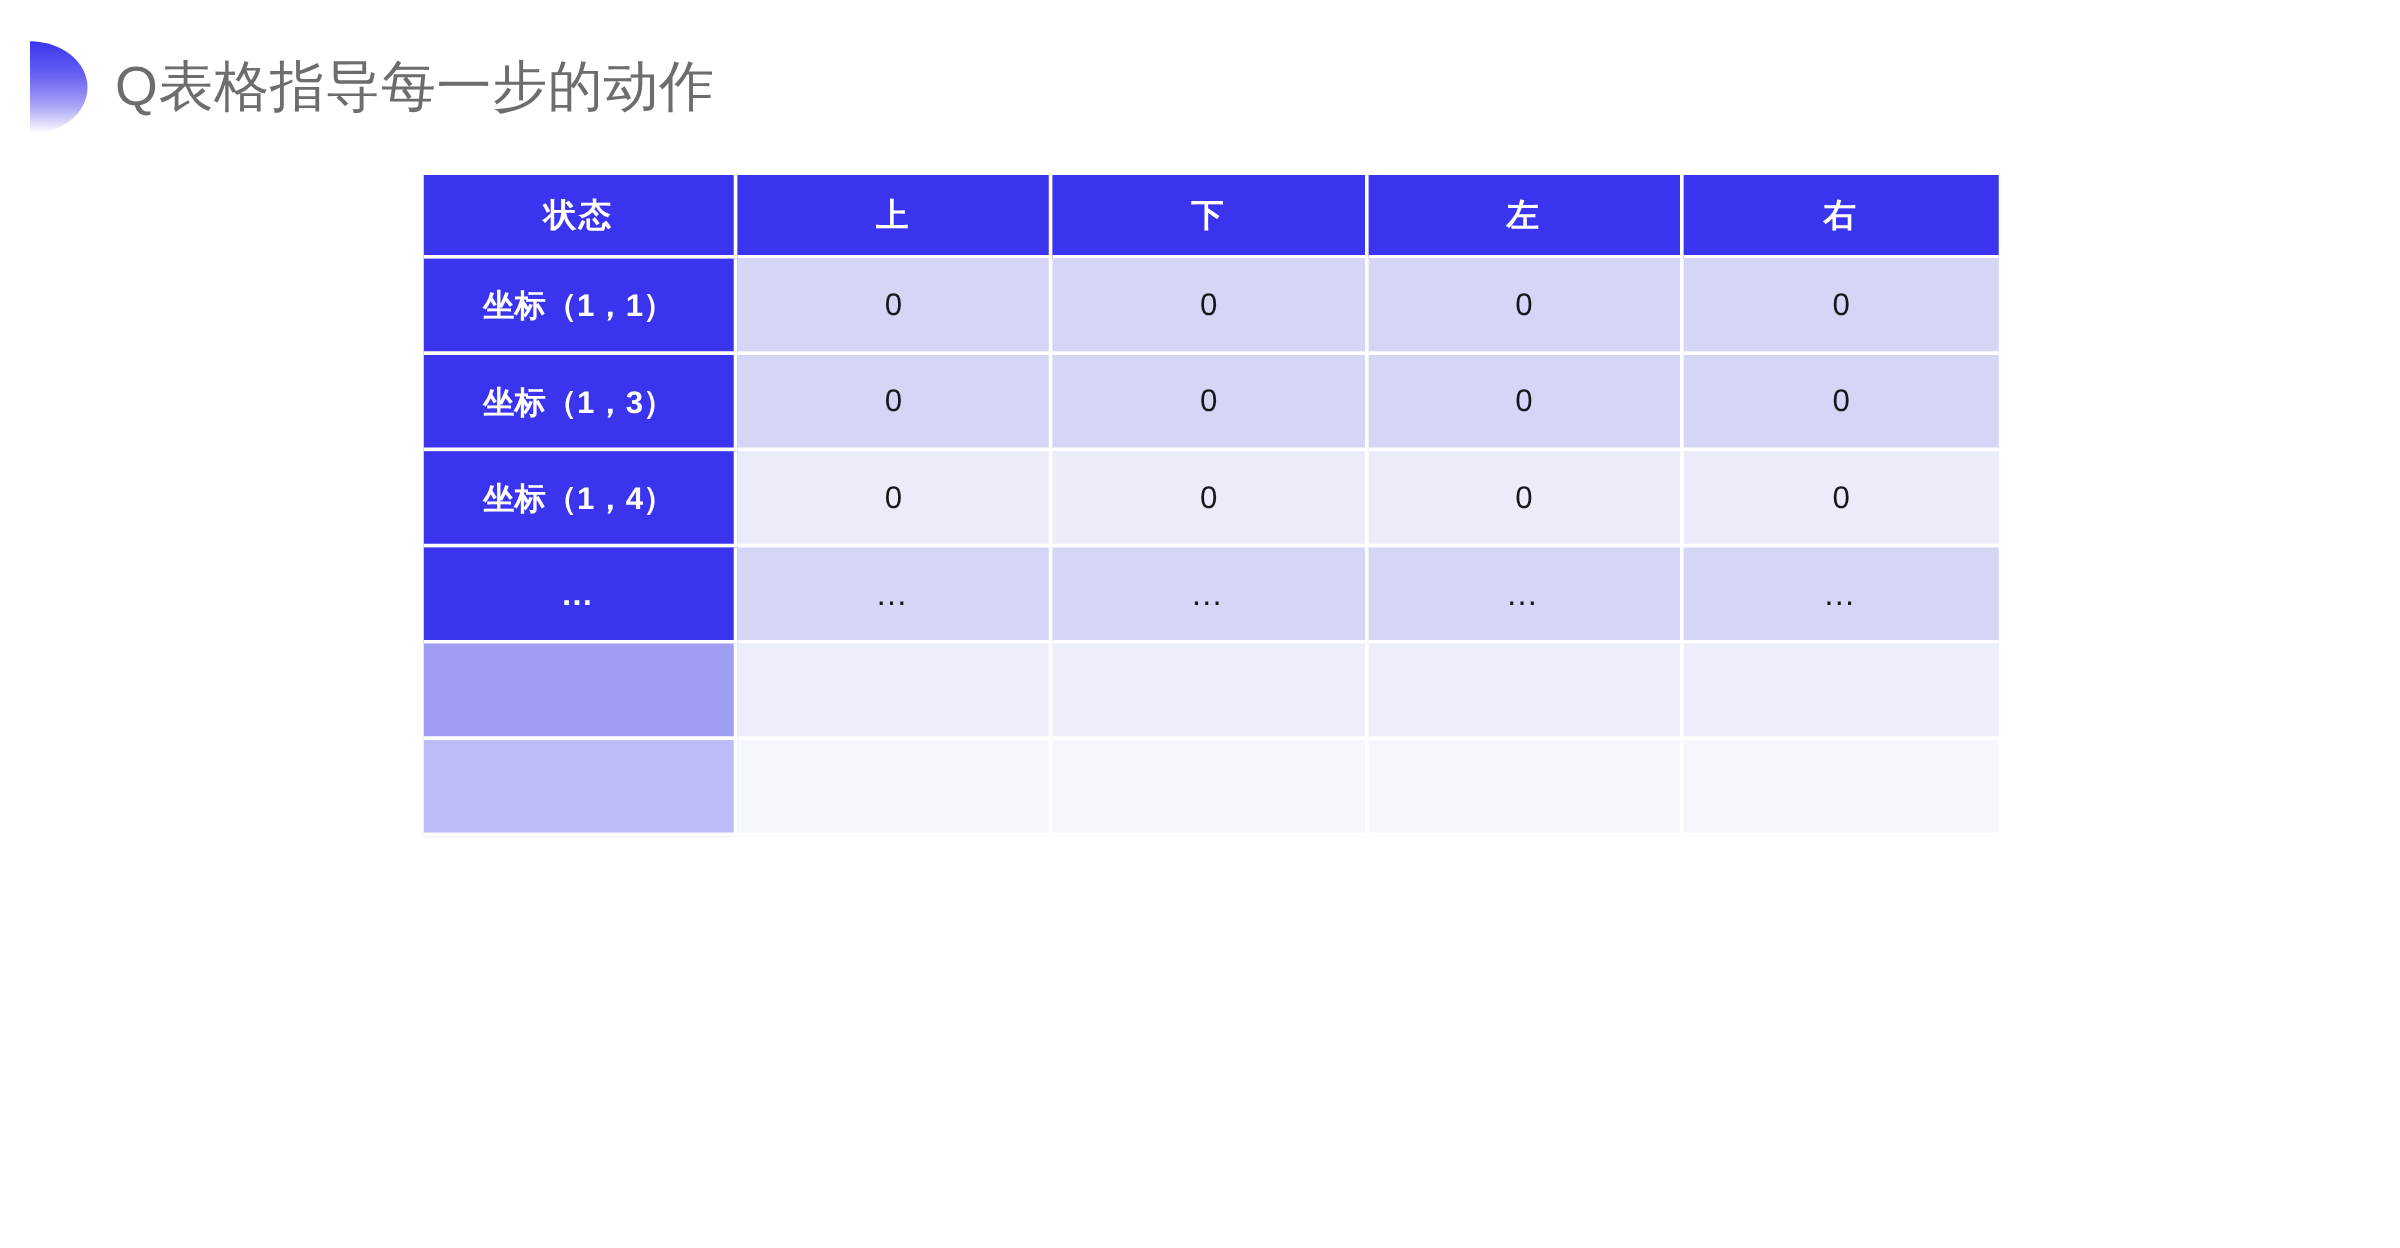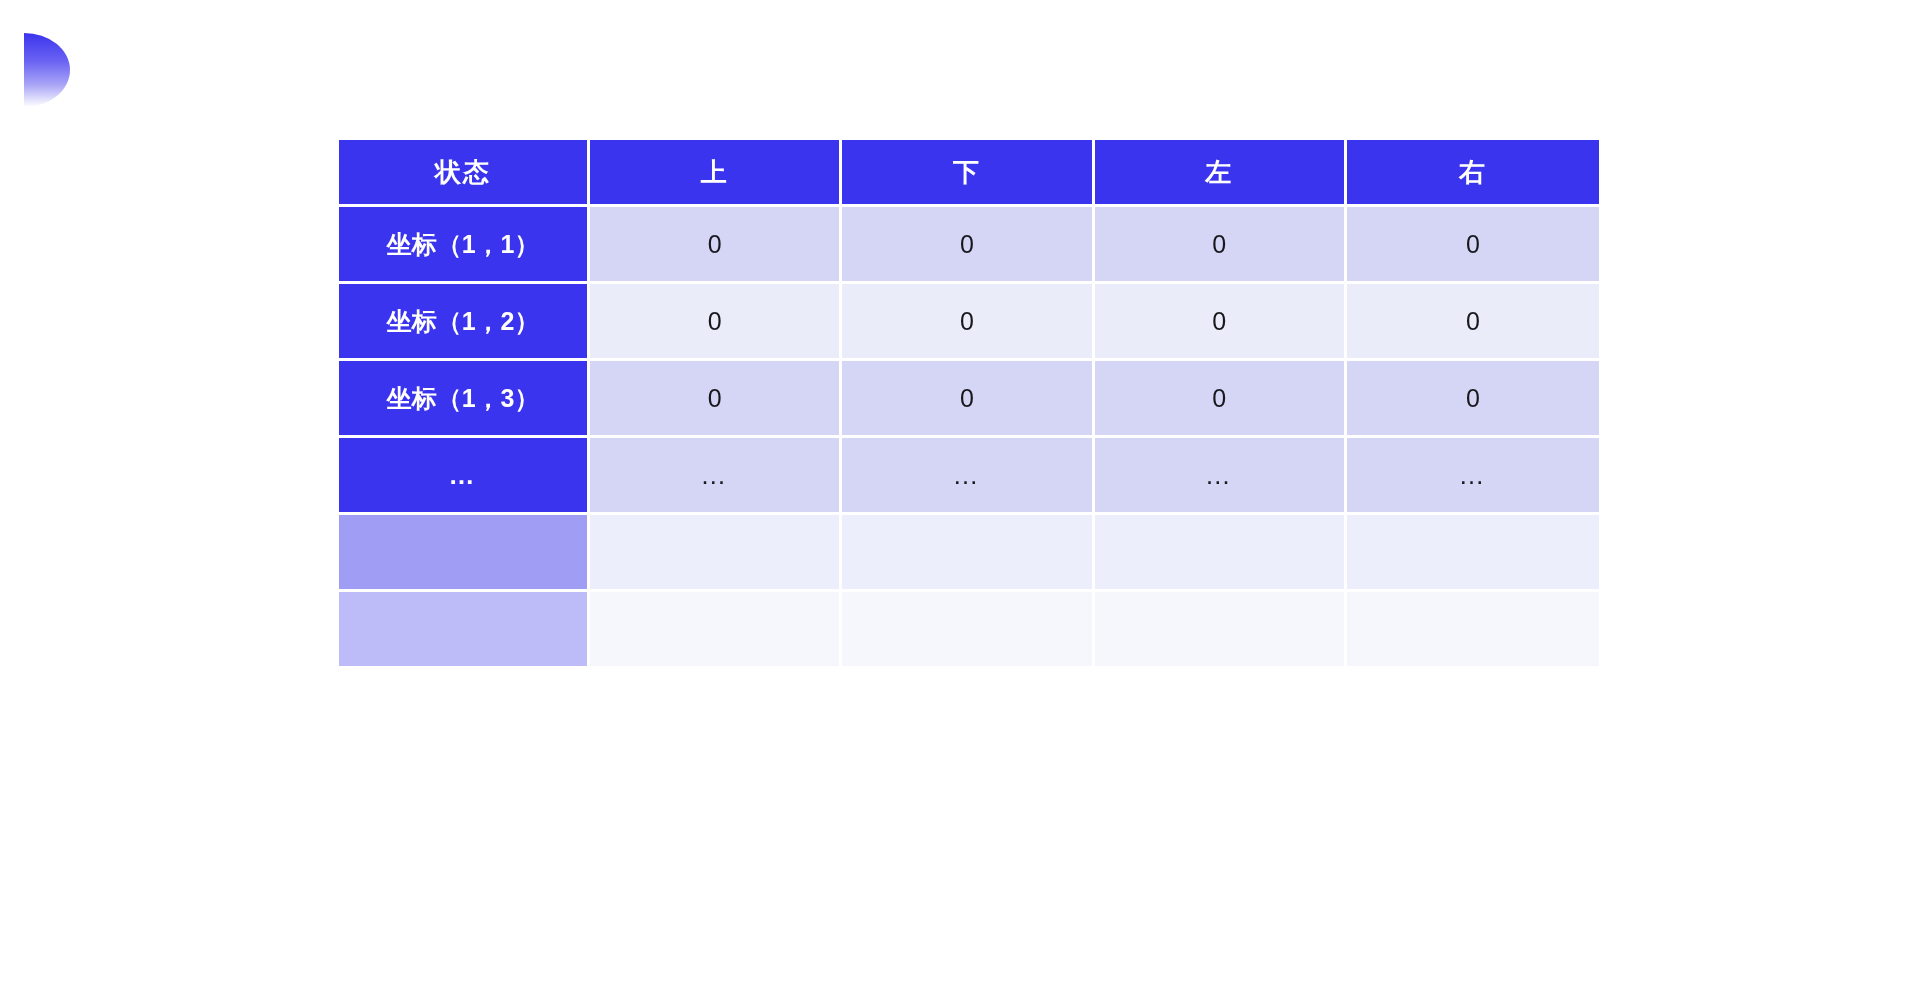--- a/index.html
+++ b/index.html
@@ -135,20 +135,21 @@
     pointer-events: none;
   }
 </style>
 </head>
 <body>
 
 <div class="slide">
 
   <div class="title-row">
     <div class="title-mark"></div>
+    <div class="title-text">Q表格指导每一步的动作</div>
   </div>
 
   <div class="table-wrap">
     <table class="qtable">
       <colgroup>
         <col class="c-state">
         <col class="c-act">
         <col class="c-act">
         <col class="c-act">
         <col class="c-act">
@@ -165,36 +166,36 @@
       <tbody>
 
         <tr class="band-a">
           <td class="state-cell">坐标（1，1）</td>
           <td class="val-cell">0</td>
           <td class="val-cell">0</td>
           <td class="val-cell">0</td>
           <td class="val-cell">0</td>
         </tr>
 
-        <tr class="band-b">
-          <td class="state-cell">坐标（1，2）</td>
-          <td class="val-cell">0</td>
-          <td class="val-cell">0</td>
-          <td class="val-cell">0</td>
-          <td class="val-cell">0</td>
-        </tr>
 
         <tr class="band-a">
           <td class="state-cell">坐标（1，3）</td>
           <td class="val-cell">0</td>
           <td class="val-cell">0</td>
           <td class="val-cell">0</td>
           <td class="val-cell">0</td>
         </tr>
 
+        <tr class="band-b">
+          <td class="state-cell">坐标（1，4）</td>
+          <td class="val-cell">0</td>
+          <td class="val-cell">0</td>
+          <td class="val-cell">0</td>
+          <td class="val-cell">0</td>
+        </tr>
 
 
 
         <tr class="band-a ellipsis-row">
           <td class="state-cell">…</td>
           <td class="val-cell">…</td>
           <td class="val-cell">…</td>
           <td class="val-cell">…</td>
           <td class="val-cell">…</td>
         </tr>

